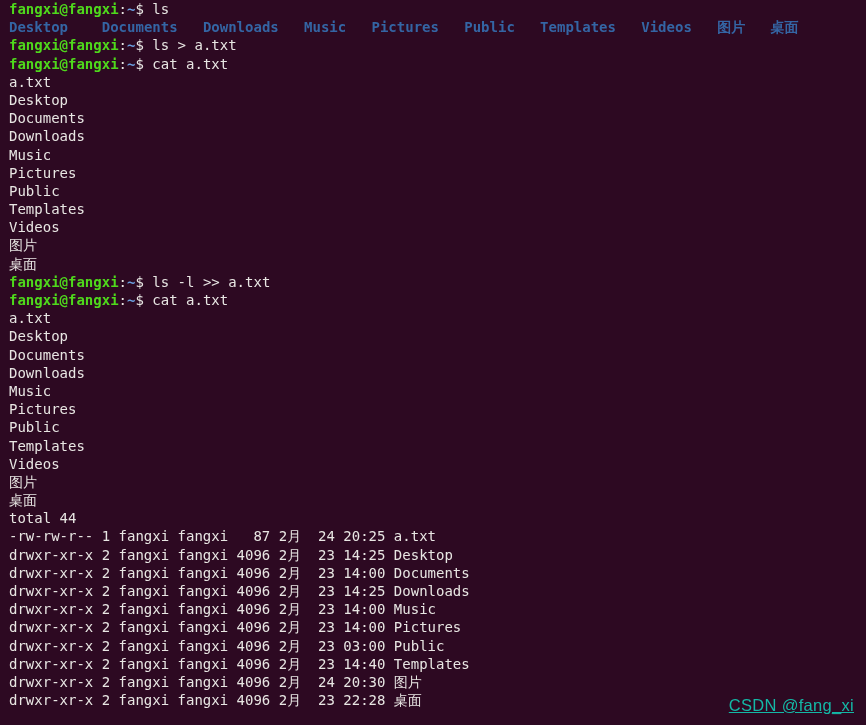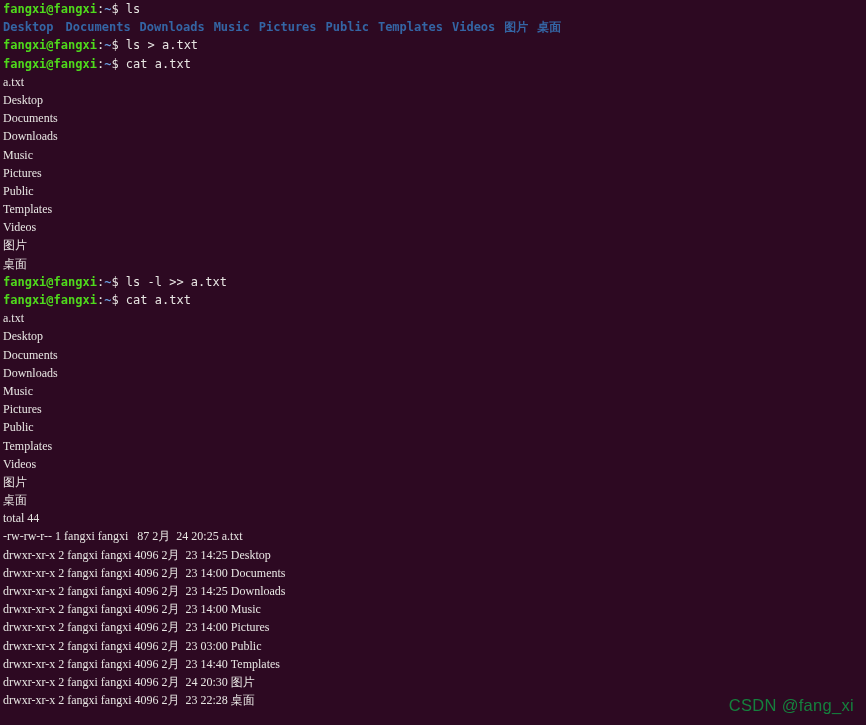--- a/index.html
+++ b/index.html
@@ -17,43 +17,44 @@
     position: relative;
     width: 866px;
     height: 725px;
     background: #2d0922;
     padding: 0;
     box-sizing: border-box;
   }
   .line {
     height: 18.2px;
     line-height: 18.2px;
-    font-size: 12px;
+    font-size: 14px;
     letter-spacing: 0px;
     white-space: pre;
     color: #e8e6e3;
-    padding-left: 3px;
+    padding-left: 9px;
     font-family: "DejaVu Sans Mono", "Liberation Mono", monospace;
   }
   .user    { color: #4fd91c; font-weight: bold; }
   .colon   { color: #e8e6e3; }
   .path    { color: #6b9fe0; font-weight: bold; }
   .dollar  { color: #e8e6e3; }
   .cmd     { color: #e8e6e3; }
   .dir     { color: #3465a4; font-weight: bold; }
-  .plain   { color: #e8e6e3; font-family: Liberation Serif, serif; }
+  .plain   { color: #e8e6e3; }
   #watermark {
     position: absolute;
     right: 12px;
     bottom: 10px;
     font-family: "Liberation Sans", sans-serif;
     font-size: 16.5px;
-    color: #15803d;
+    color: #14b8a6;
     letter-spacing: 0.3px;
     white-space: pre;
+    text-decoration: underline;
   }
 </style>
 </head>
 <body>
 
 <div id="terminal">
   <div id="lines">
       <div class="line"><span class="user">fangxi@fangxi</span><span class="colon">:</span><span class="path">~</span><span class="dollar">$</span><span class="cmd"> ls</span></div>
       <div class="line"><span class="dir">Desktop</span><span class="plain">    </span><span class="dir">Documents</span><span class="plain">   </span><span class="dir">Downloads</span><span class="plain">   </span><span class="dir">Music</span><span class="plain">   </span><span class="dir">Pictures</span><span class="plain">   </span><span class="dir">Public</span><span class="plain">   </span><span class="dir">Templates</span><span class="plain">   </span><span class="dir">Videos</span><span class="plain">   </span><span class="dir">图片</span><span class="plain">   </span><span class="dir">桌面</span></div>
       <div class="line"><span class="user">fangxi@fangxi</span><span class="colon">:</span><span class="path">~</span><span class="dollar">$</span><span class="cmd"> ls &gt; a.txt</span></div>

